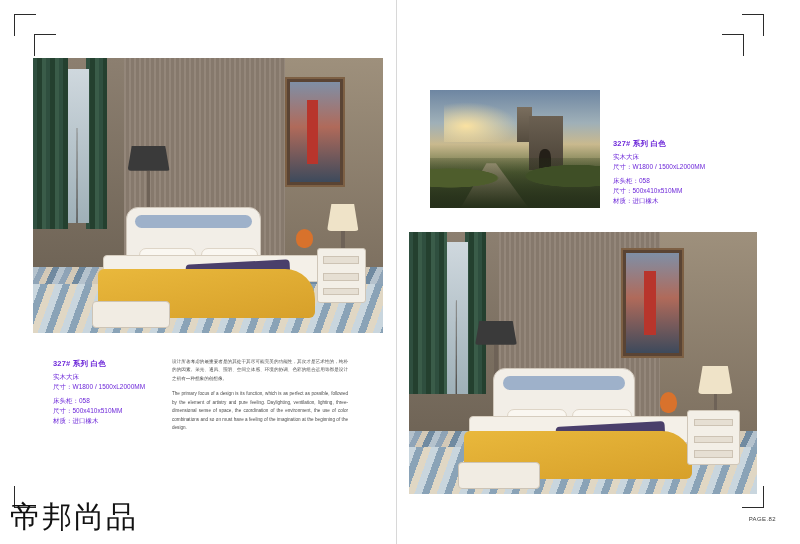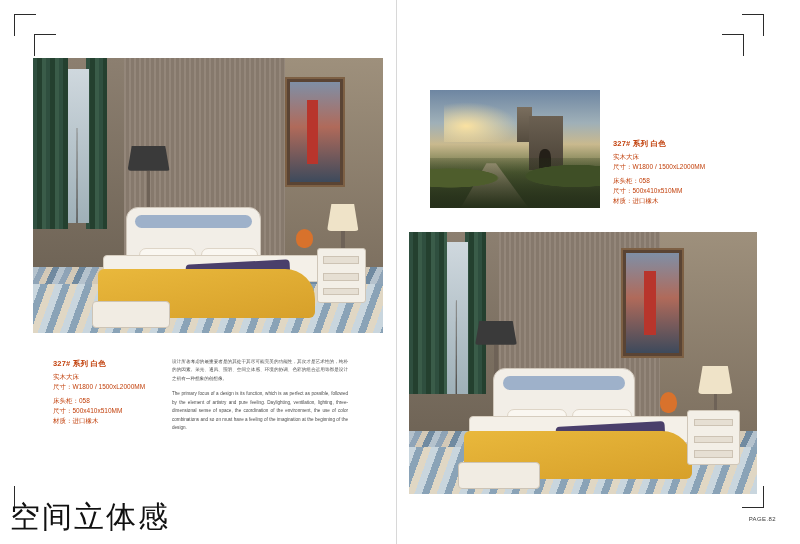--- a/index.html
+++ b/index.html
@@ -106,21 +106,21 @@
     background:linear-gradient(180deg,#b9ac8d,#8d8266);
     clip-path:polygon(38% 0,52% 0,100% 100%,0 100%); }
   .castle-trees { position:absolute; left:0; bottom:0; width:100%; height:42%;
     background:radial-gradient(ellipse at 12% 40%, #4e5d2c 0 22%, rgba(0,0,0,0) 23%),
                radial-gradient(ellipse at 86% 36%, #3f4f26 0 24%, rgba(0,0,0,0) 25%),
                linear-gradient(180deg, rgba(36,48,22,.2), #26301a); }
 
   
   .caption {
     position:absolute;
-    color:#c2410c;
+    color:#6d28d9;
     line-height:1.55;
   }
   .caption .title { font-size:7.5px; font-weight:bold; letter-spacing:.2px; margin-bottom:2px; }
   .caption .line { font-size:6.5px; white-space:nowrap; }
   .caption .gap { height:4px; }
 
   .body-copy {
     position:absolute;
     color:#4b4b4b;
     font-size:4.6px;
@@ -233,21 +233,21 @@
   <div class="line">床头柜：058</div>
   <div class="line">尺寸：500x410x510MM</div>
   <div class="line">材质：进口橡木</div>
 </div>
 
 <div class="body-copy" style="left:172px;top:358px;width:176px;">
   <p>设计所著考虑的最重要者是的其处于其尽可能完美的功能性，其次才是艺术性的，纯朴的的因素。采光、通风、照明、空间立体感、环境的协调、色彩的组合运用等都是设计之初有一种想象的创想像。</p>
   <p>The primary focus of a design is its function, which is as perfect as possible, followed by the element of artistry and pure feeling. Daylighting, ventilation, lighting, three-dimensional sense of space, the coordination of the environment, the use of color combinations and so on must have a feeling of the imagination at the beginning of the design.</p>
 </div>
 
-<div class="brand">空间立体感</div>
+<div class="brand">帝邦尚品</div>
 
 <div class="photo" style="left:430px;top:90px;width:170px;height:118px;">
   <div class="castle-scene">
     <div class="castle-sky-glow"></div>
     <div class="castle-tower"></div>
     <div class="castle-keep"></div>
     <div class="castle-path"></div>
     <div class="castle-trees"></div>
   </div>
 </div>

